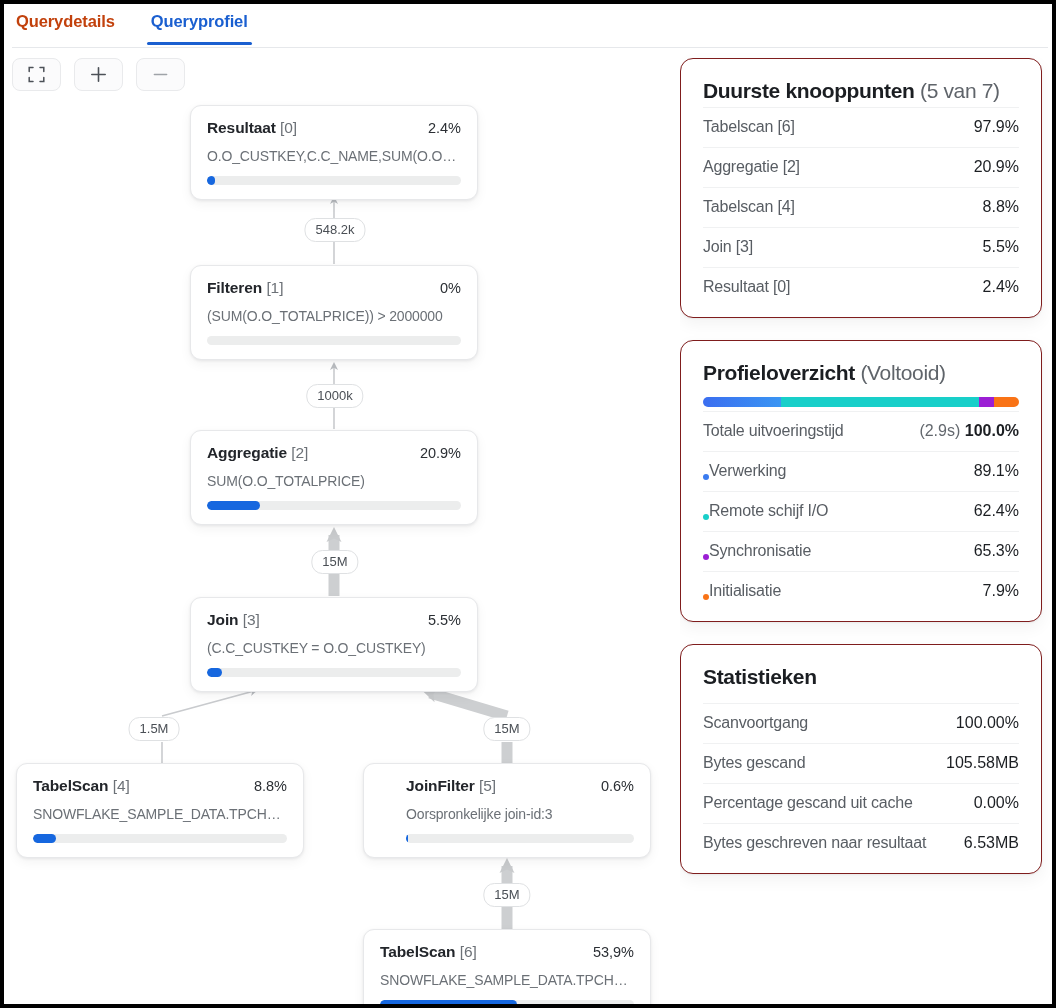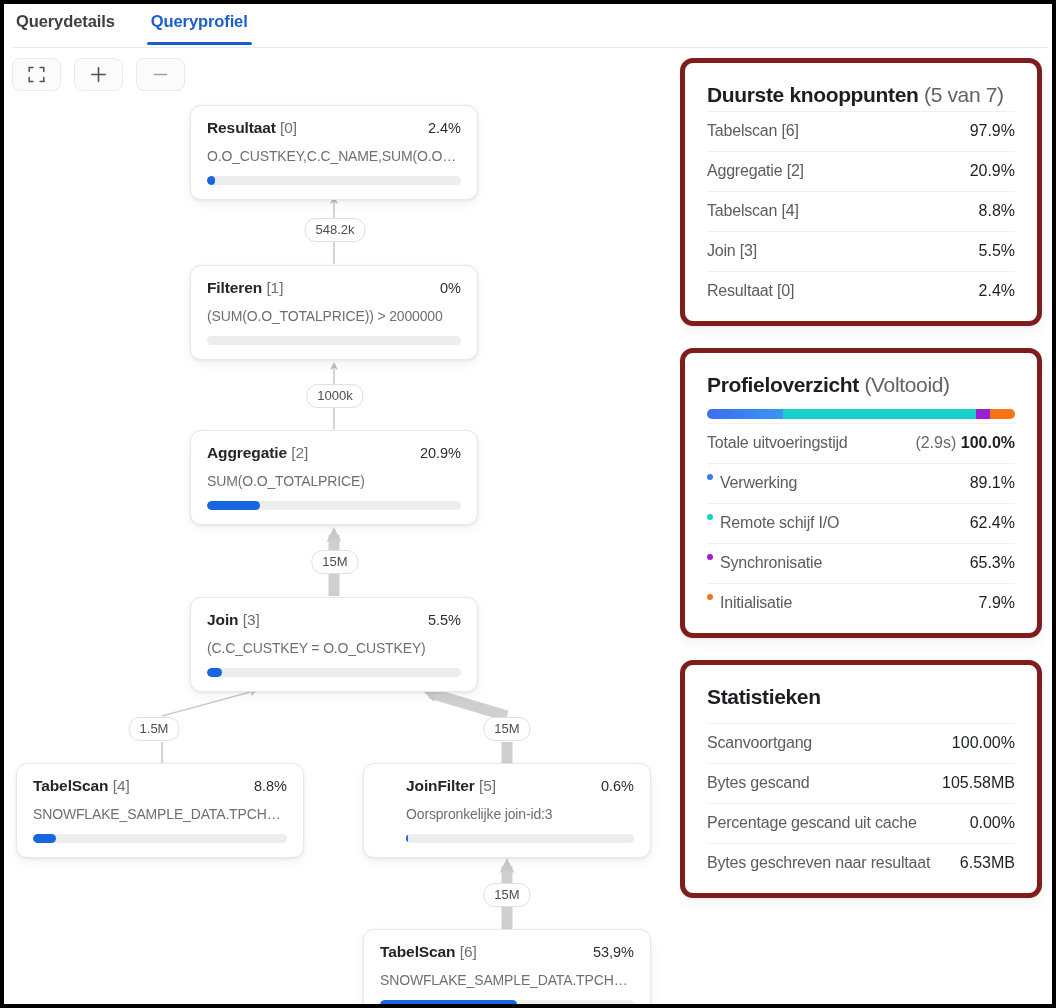--- a/index.html
+++ b/index.html
@@ -32,21 +32,21 @@
     position: absolute;
     left: 8px; right: 4px; bottom: 0;
     height: 1px;
     background: #e6e8eb;
   }
   .tab {
     position: relative;
     padding: 8px 4px 14px 4px;
     font-size: 16.5px;
     font-weight: 700;
-    color: #404040;
+    color: #c2410c;
     letter-spacing: -0.1px;
     cursor: pointer;
     white-space: nowrap;
   }
   .tab.active { color: #1a5fd0; }
   .tab.active::after {
     content: "";
     position: absolute;
     left: 0; right: 0; bottom: 0;
     height: 3px;
@@ -156,21 +156,21 @@
   
   .rail {
     position: absolute;
     left: 676px; top: 0;
     width: 372px; height: 956px;
     padding: 10px 10px 0 0;
     overflow: hidden;
   }
   .card {
     background: #ffffff;
-    border: 5px solid #7f1d1d;
+    border: 1px solid #7f1d1d;
     border-radius: 13px;
     box-shadow: 0 1px 2px rgba(16,20,28,.05), 0 6px 16px rgba(16,20,28,.05);
     padding: 20px 22px 10px 22px;
     margin-bottom: 22px;
   }
   .card-title {
     font-size: 21px;
     font-weight: 700;
     color: #1b1e22;
     letter-spacing: -0.35px;
@@ -188,21 +188,21 @@
     padding: 10px 0 11px 0;
     border-top: 1px solid #f0f1f2;
     font-size: 16px;
   }
   .row:first-of-type { border-top: 0; }
   .row .k { color: #585d63; letter-spacing: -0.2px; white-space: nowrap; }
   .row .v { color: #1c1f23; font-weight: 400; white-space: nowrap; }
   .row.strong .v { font-weight: 700; }
   .row .v .paren { color: #63686e; font-weight: 400; }
 
-  .legend-k { display: flex; align-items: flex-start; gap: 7px; }
+  .legend-k { display: flex; align-items: flex-end; }
   .dot { width: 6px; height: 6px; border-radius: 50%; flex: none; }
 
   .multibar {
     display: flex;
     height: 10px;
     border-radius: 6px;
     overflow: hidden;
     margin: 12px 0 4px 0;
   }
   .multibar > span { display: block; height: 100%; }

